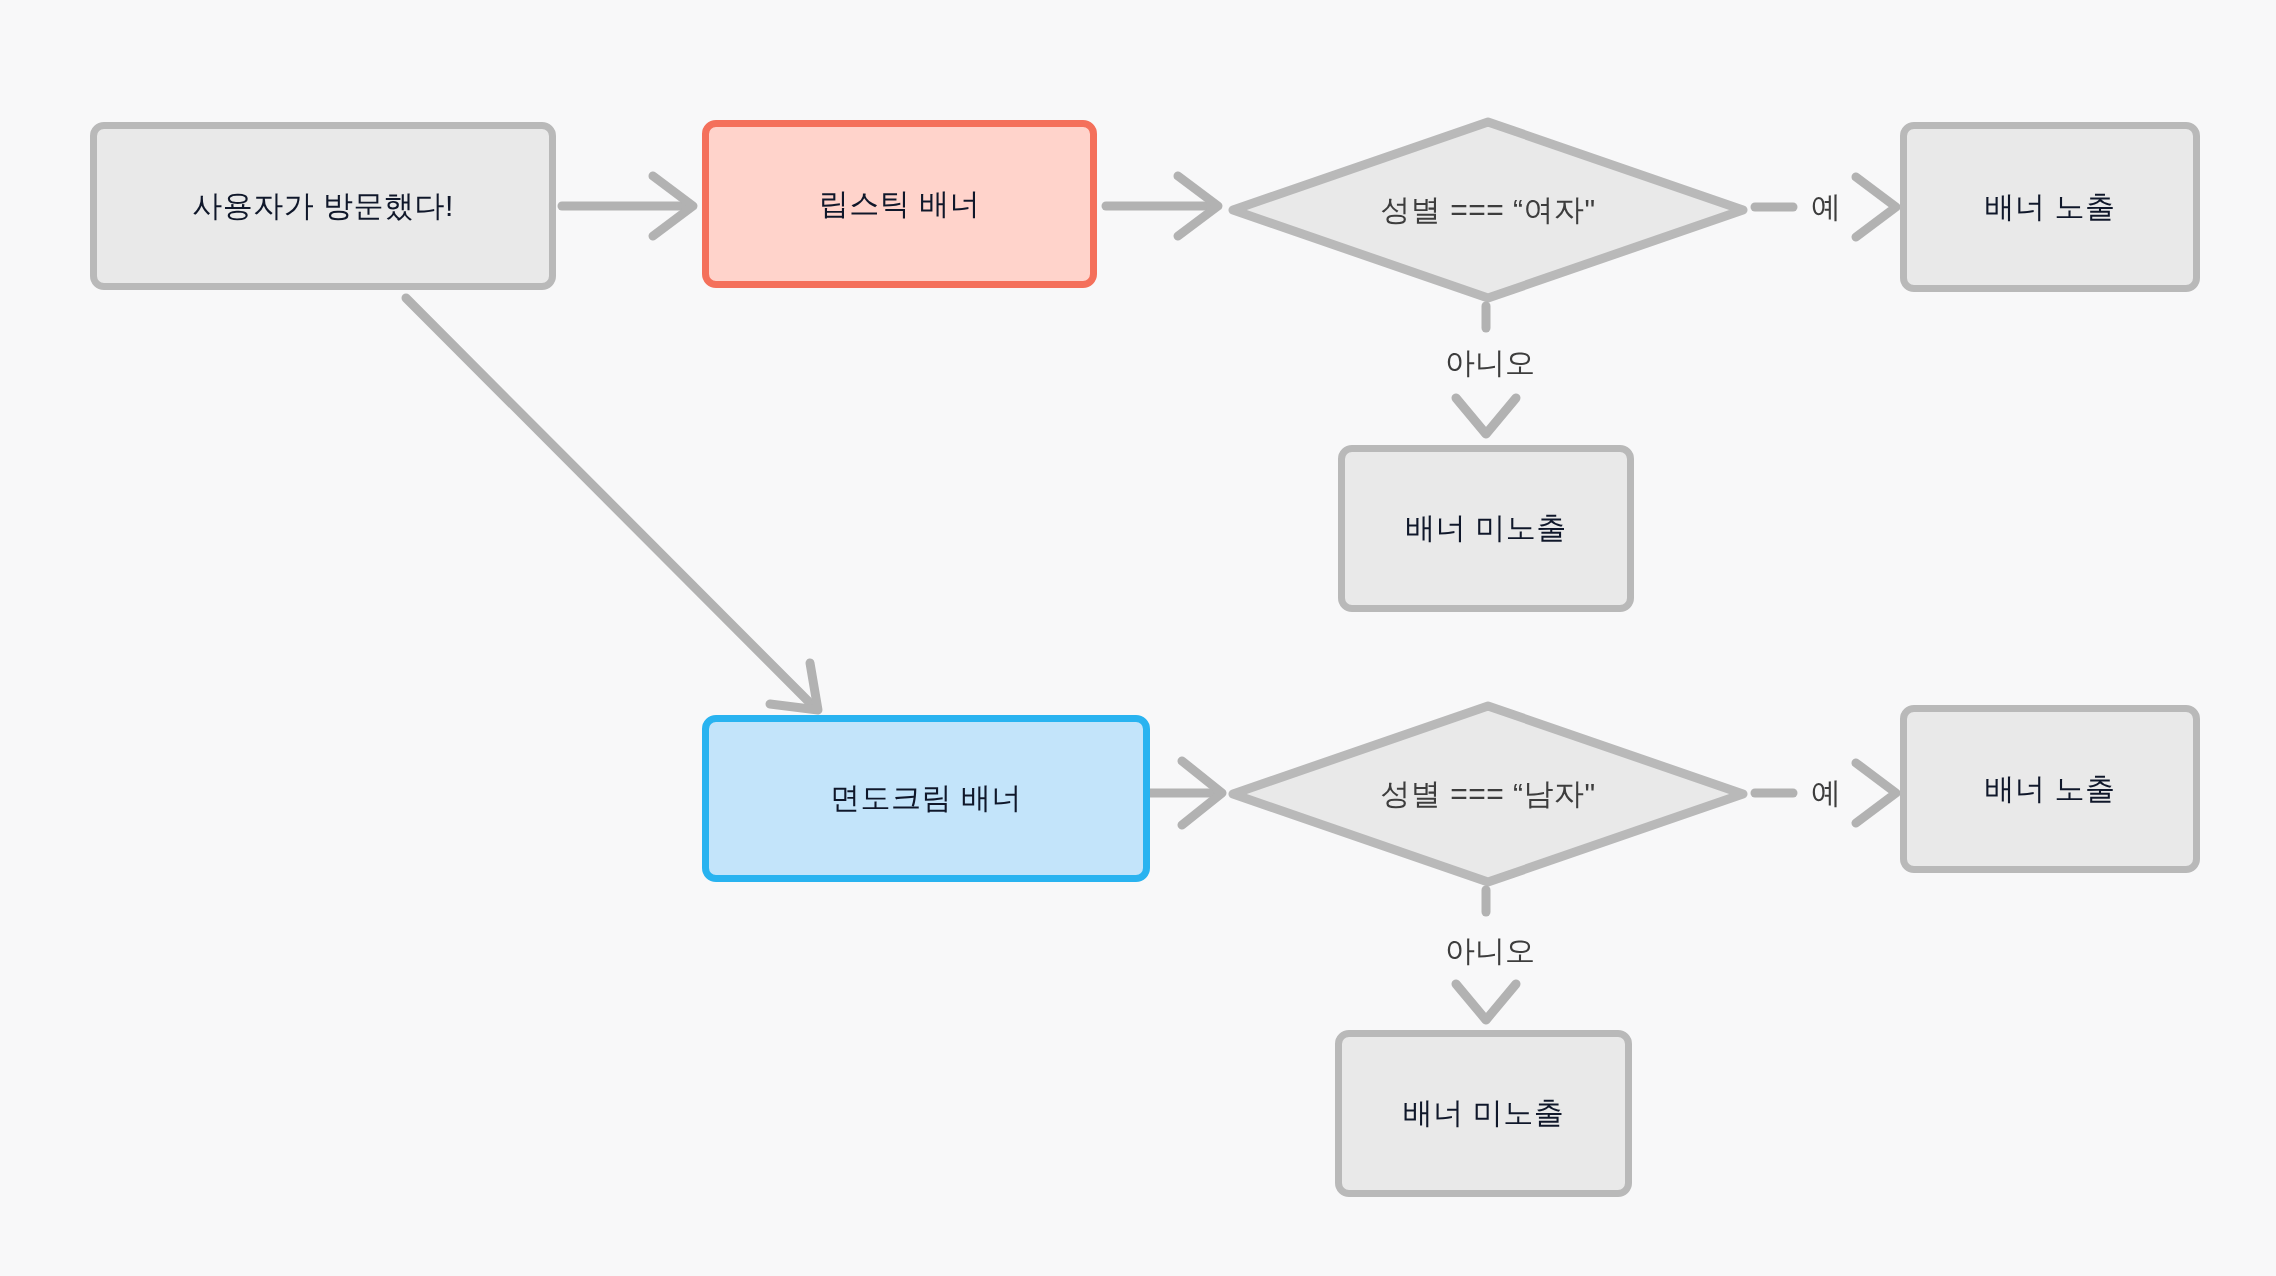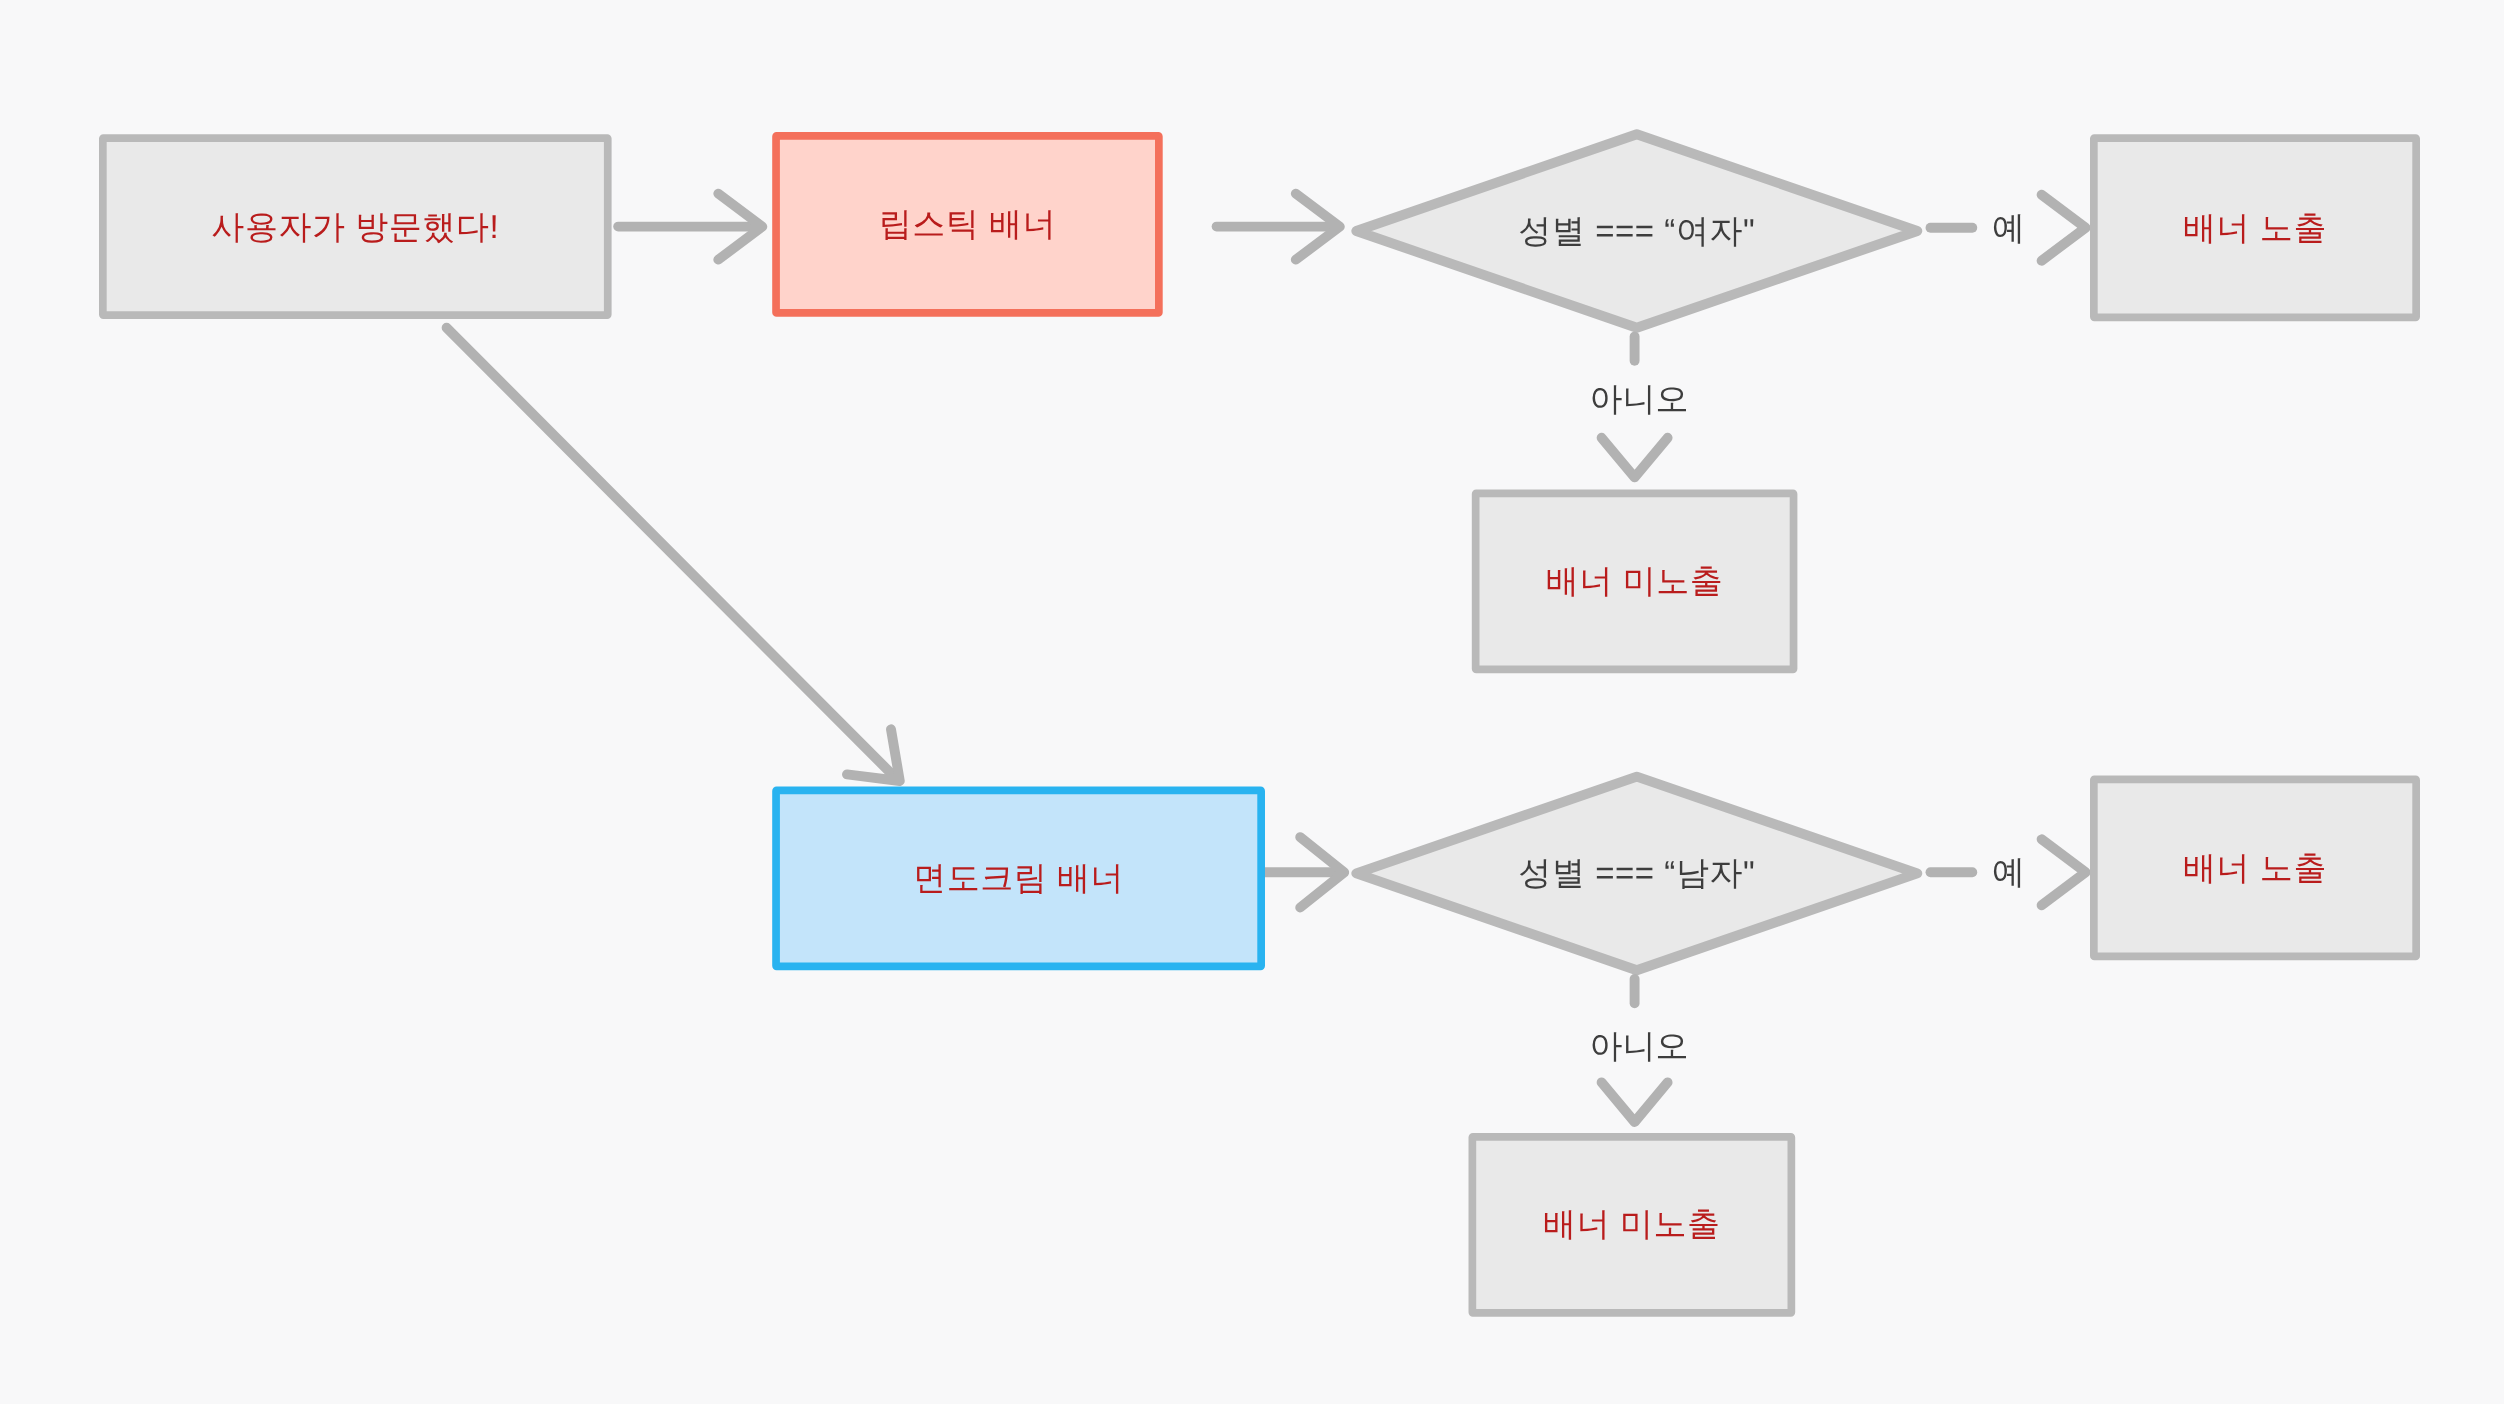--- a/index.html
+++ b/index.html
@@ -22,26 +22,26 @@
   }
   #edges-svg {
     position: absolute;
     left: 0; top: 0;
   }
   .node {
     position: absolute;
     box-sizing: border-box;
     border: 7px solid #b9b9b9;
     background: #e9e9e9;
-    border-radius: 4px;
+    border-radius: 14px;
     display: flex;
     align-items: center;
     justify-content: center;
     font-size: 30px;
-    color: #b91c1c;
+    color: #0f172a;
     text-align: center;
     letter-spacing: 0.5px;
   }
   .node.red {
     border-color: #f4705b;
     background: #ffd3cb;
   }
   .node.blue {
     border-color: #29b3f0;
     background: #c3e4fa;
@@ -62,21 +62,21 @@
     display: flex;
     align-items: center;
     justify-content: center;
     font-size: 30px;
     color: #3d3d3d;
     background: #f8f8f9;
     padding: 0 4px;
   }
   
   #node-start   { left: 90px;   top: 122px;  width: 466px; height: 168px; }
-  #node-lipstick{ left: 702px;  top: 120px;  width: 355px; height: 168px; }
+  #node-lipstick{ left: 702px;  top: 120px;  width: 395px; height: 168px; }
   #node-show-f  { left: 1900px; top: 122px;  width: 300px; height: 170px; }
   #node-hide-f  { left: 1338px; top: 445px;  width: 296px; height: 167px; }
   #node-shaving { left: 702px;  top: 715px;  width: 448px; height: 167px; }
   #node-show-m  { left: 1900px; top: 705px;  width: 300px; height: 168px; }
   #node-hide-m  { left: 1335px; top: 1030px; width: 297px; height: 167px; }
   
   #label-female { left: 1233px; top: 122px; width: 510px; height: 176px; }
   #label-male   { left: 1233px; top: 706px; width: 510px; height: 176px; }
   
   #edge-label-yes-f { left: 1798px; top: 185px; width: 48px;  height: 44px; }

